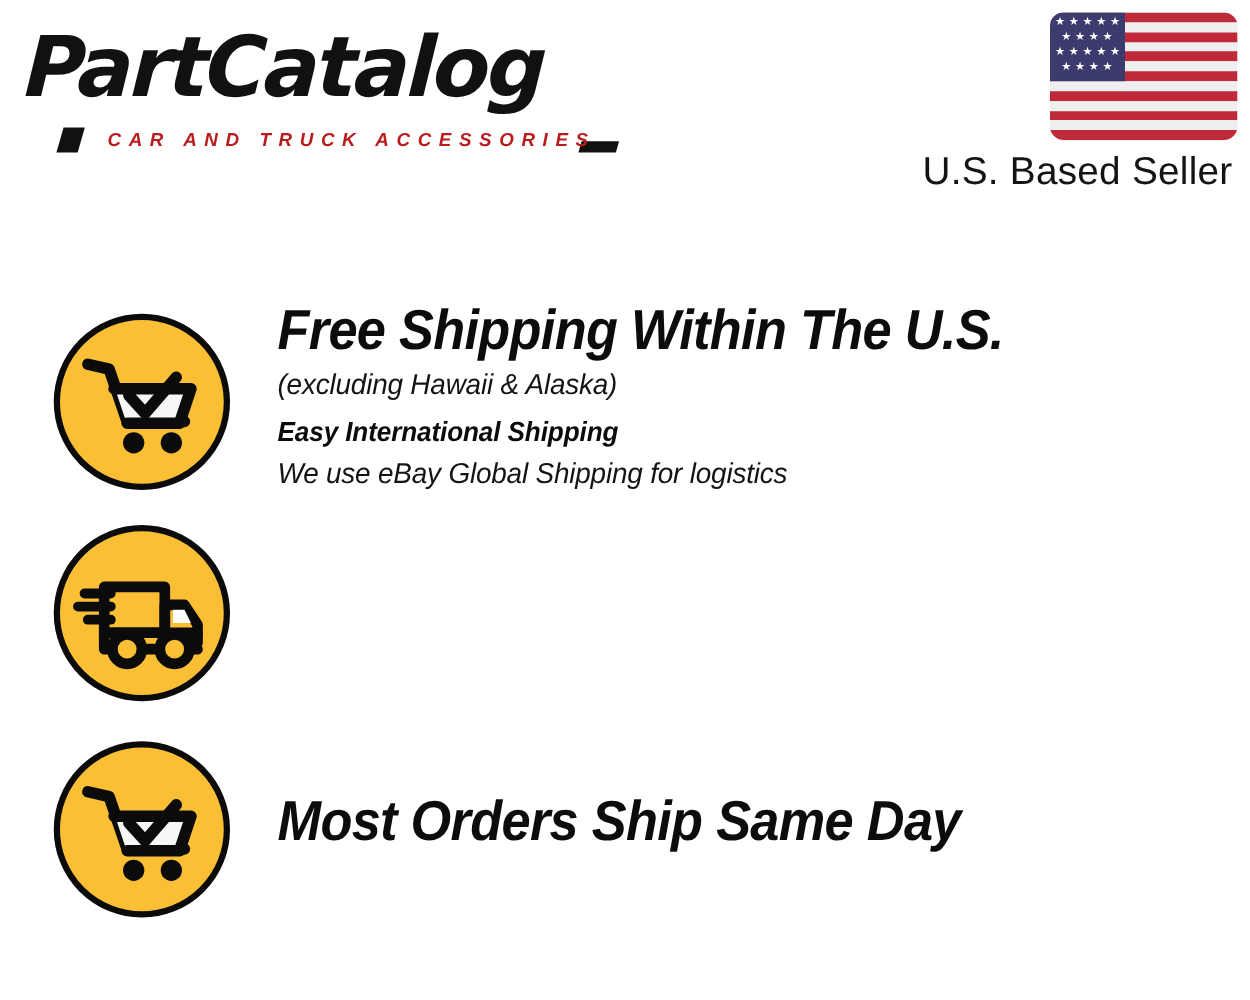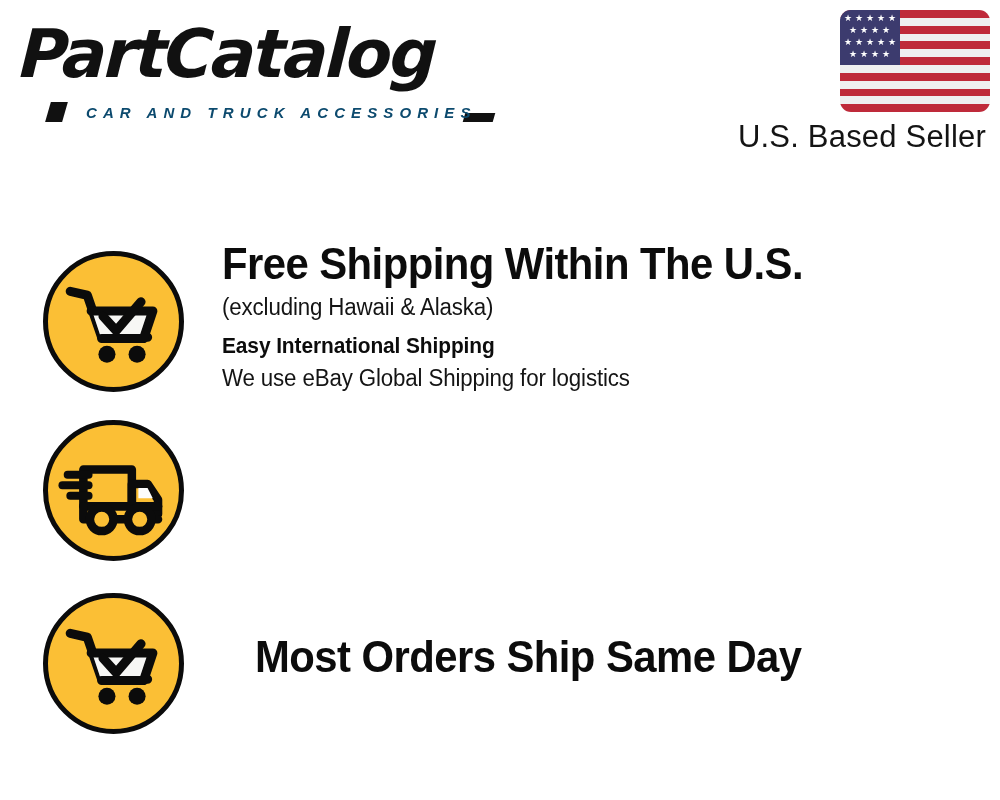--- a/index.html
+++ b/index.html
@@ -51,21 +51,21 @@
   #brand-tagline {
     position: absolute;
     left: 64px;
     top: 86px;
     font-family: "Liberation Sans", sans-serif;
     font-weight: bold;
     font-style: italic;
     font-size: 15px;
     line-height: 17px;
     letter-spacing: 6.1px;
-    color: #0c4a6e;
+    color: #b91c1c;
     white-space: nowrap;
   }
   
   .tag-slash {
     position: absolute;
     top: 84px;
     width: 17px;
     height: 20px;
     background: #111111;
     transform: skewX(-16deg);
@@ -123,20 +123,21 @@
   #features {
     position: absolute;
     left: 0;
     top: 245px;
     width: 1000px;
   }
   .feature-row {
     position: absolute;
     left: 0;
     width: 1000px;
+    font-style: italic;
   }
   #feature-row-0 { top: 0px;   height: 172px; }
   #feature-row-1 { top: 172px; height: 171px; }
   #feature-row-2 { top: 343px; height: 160px; }
 
   .feature-badge {
     position: absolute;
     left: 43px;
     width: 141px;
     height: 141px;
@@ -151,21 +152,21 @@
 
   .feature-badge svg { display: block; }
 
   .feature-text {
     position: absolute;
     left: 222px;
     right: 20px;
   }
   #feature-row-0 .feature-text { top: -8px; }
   #feature-row-1 .feature-text { top: 45px; }
-  #feature-row-2 .feature-text { top: 42px; margin-left: 33px; }
+  #feature-row-2 .feature-text { top: 42px; }
 
   .f-head {
     font-family: "Liberation Sans", sans-serif;
     font-weight: bold;
     font-size: 45px;
     line-height: 54px;
     letter-spacing: -0.6px;
     color: #0c0c0c;
     white-space: nowrap;
     transform: scaleX(0.93);

